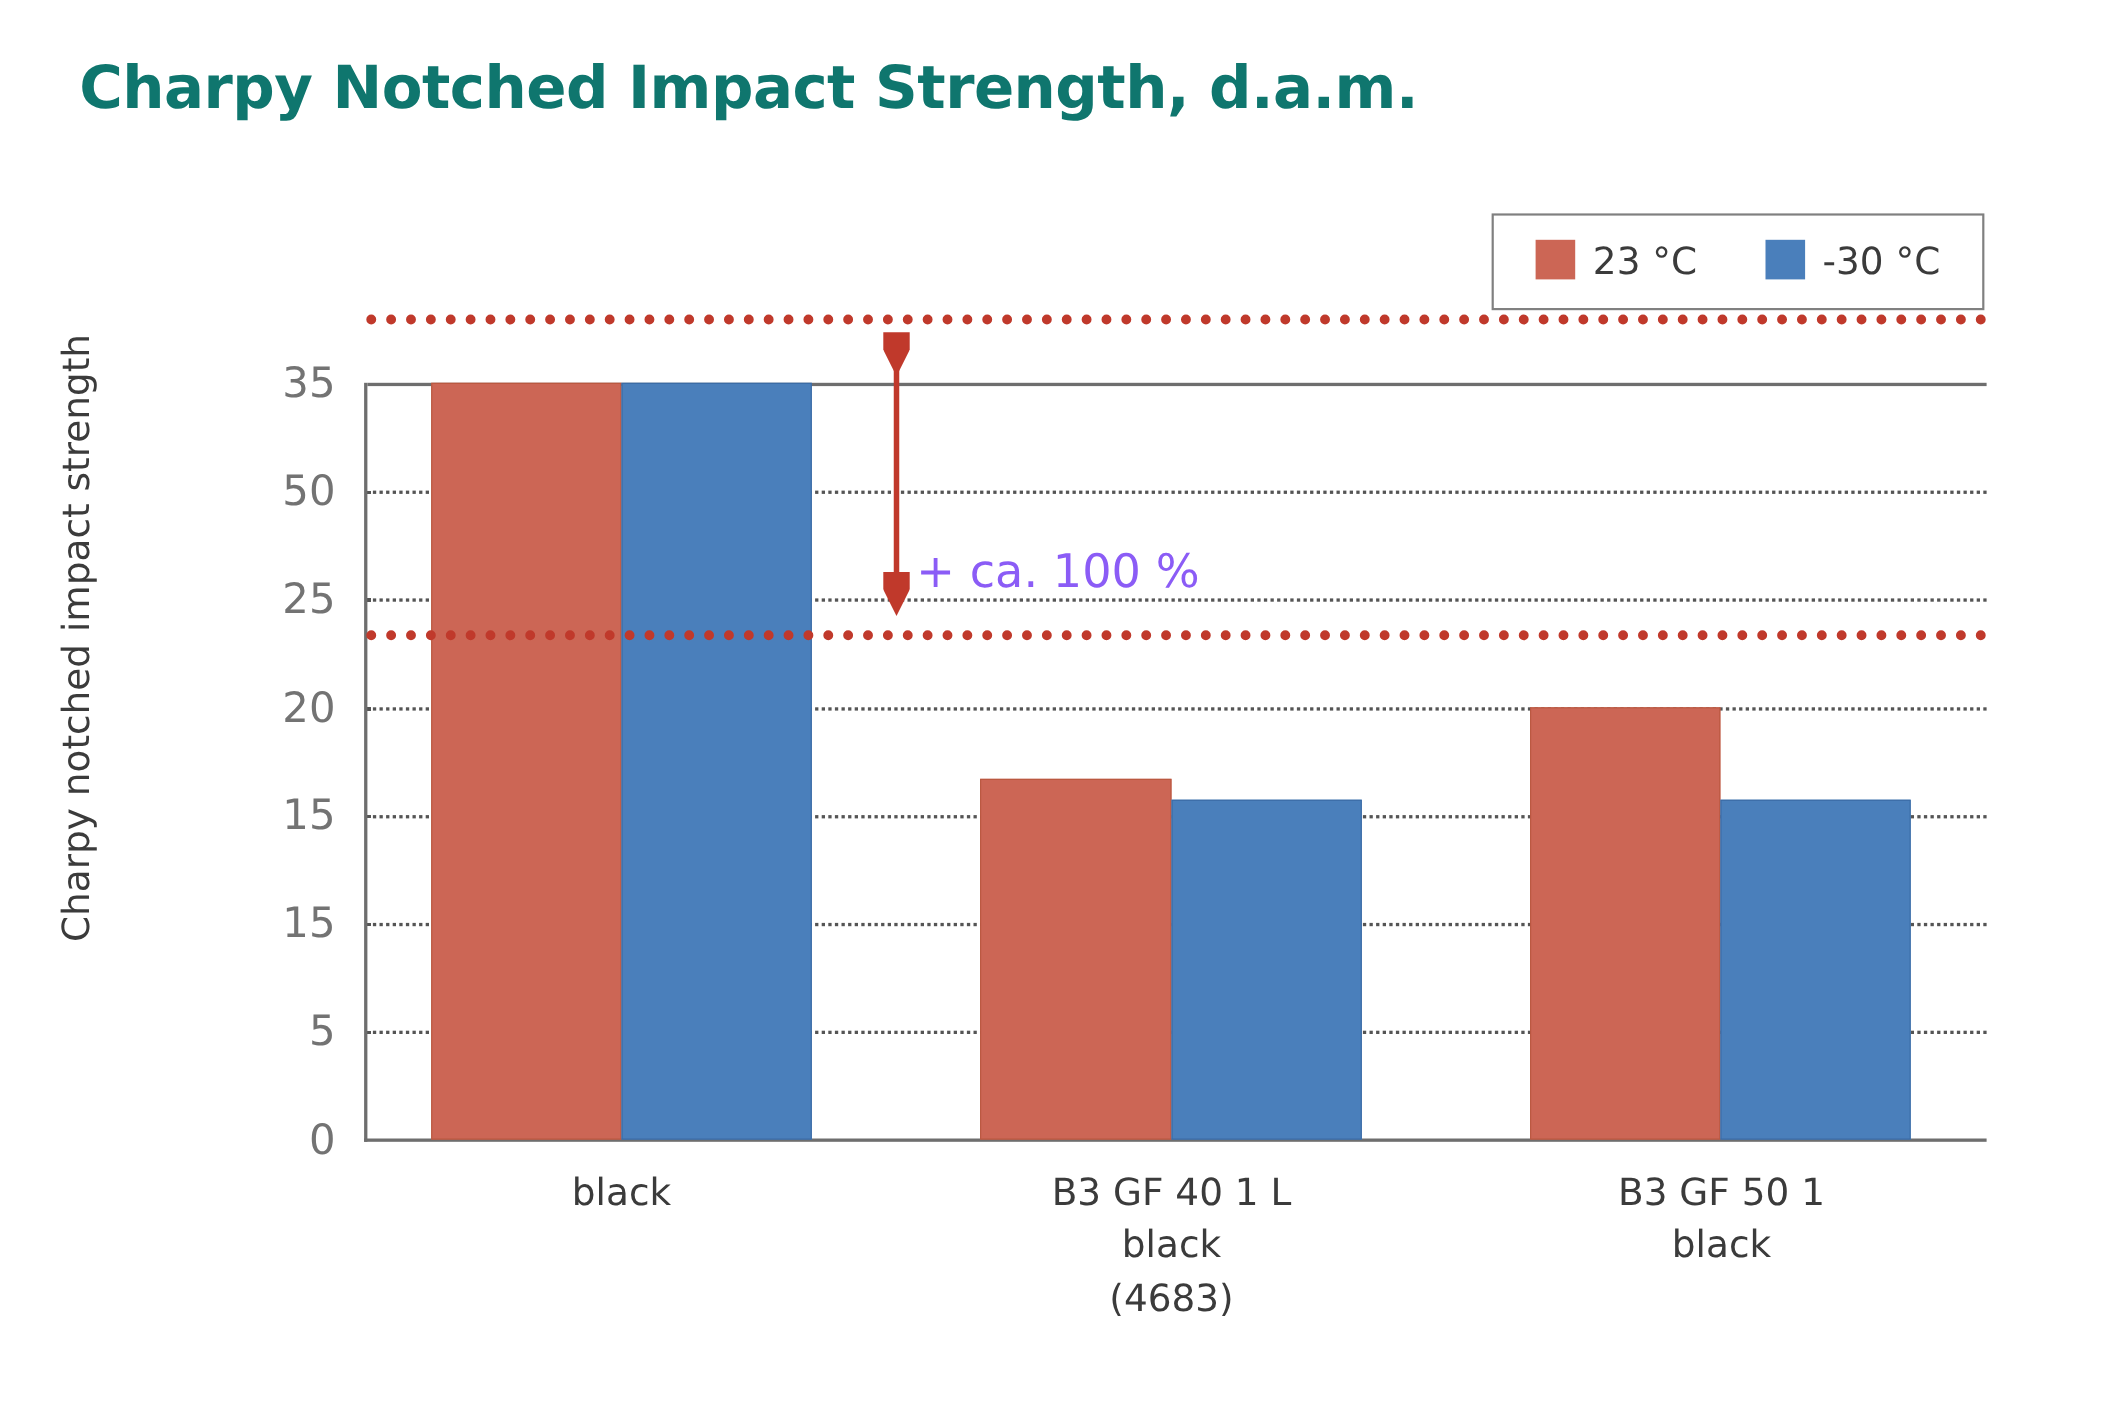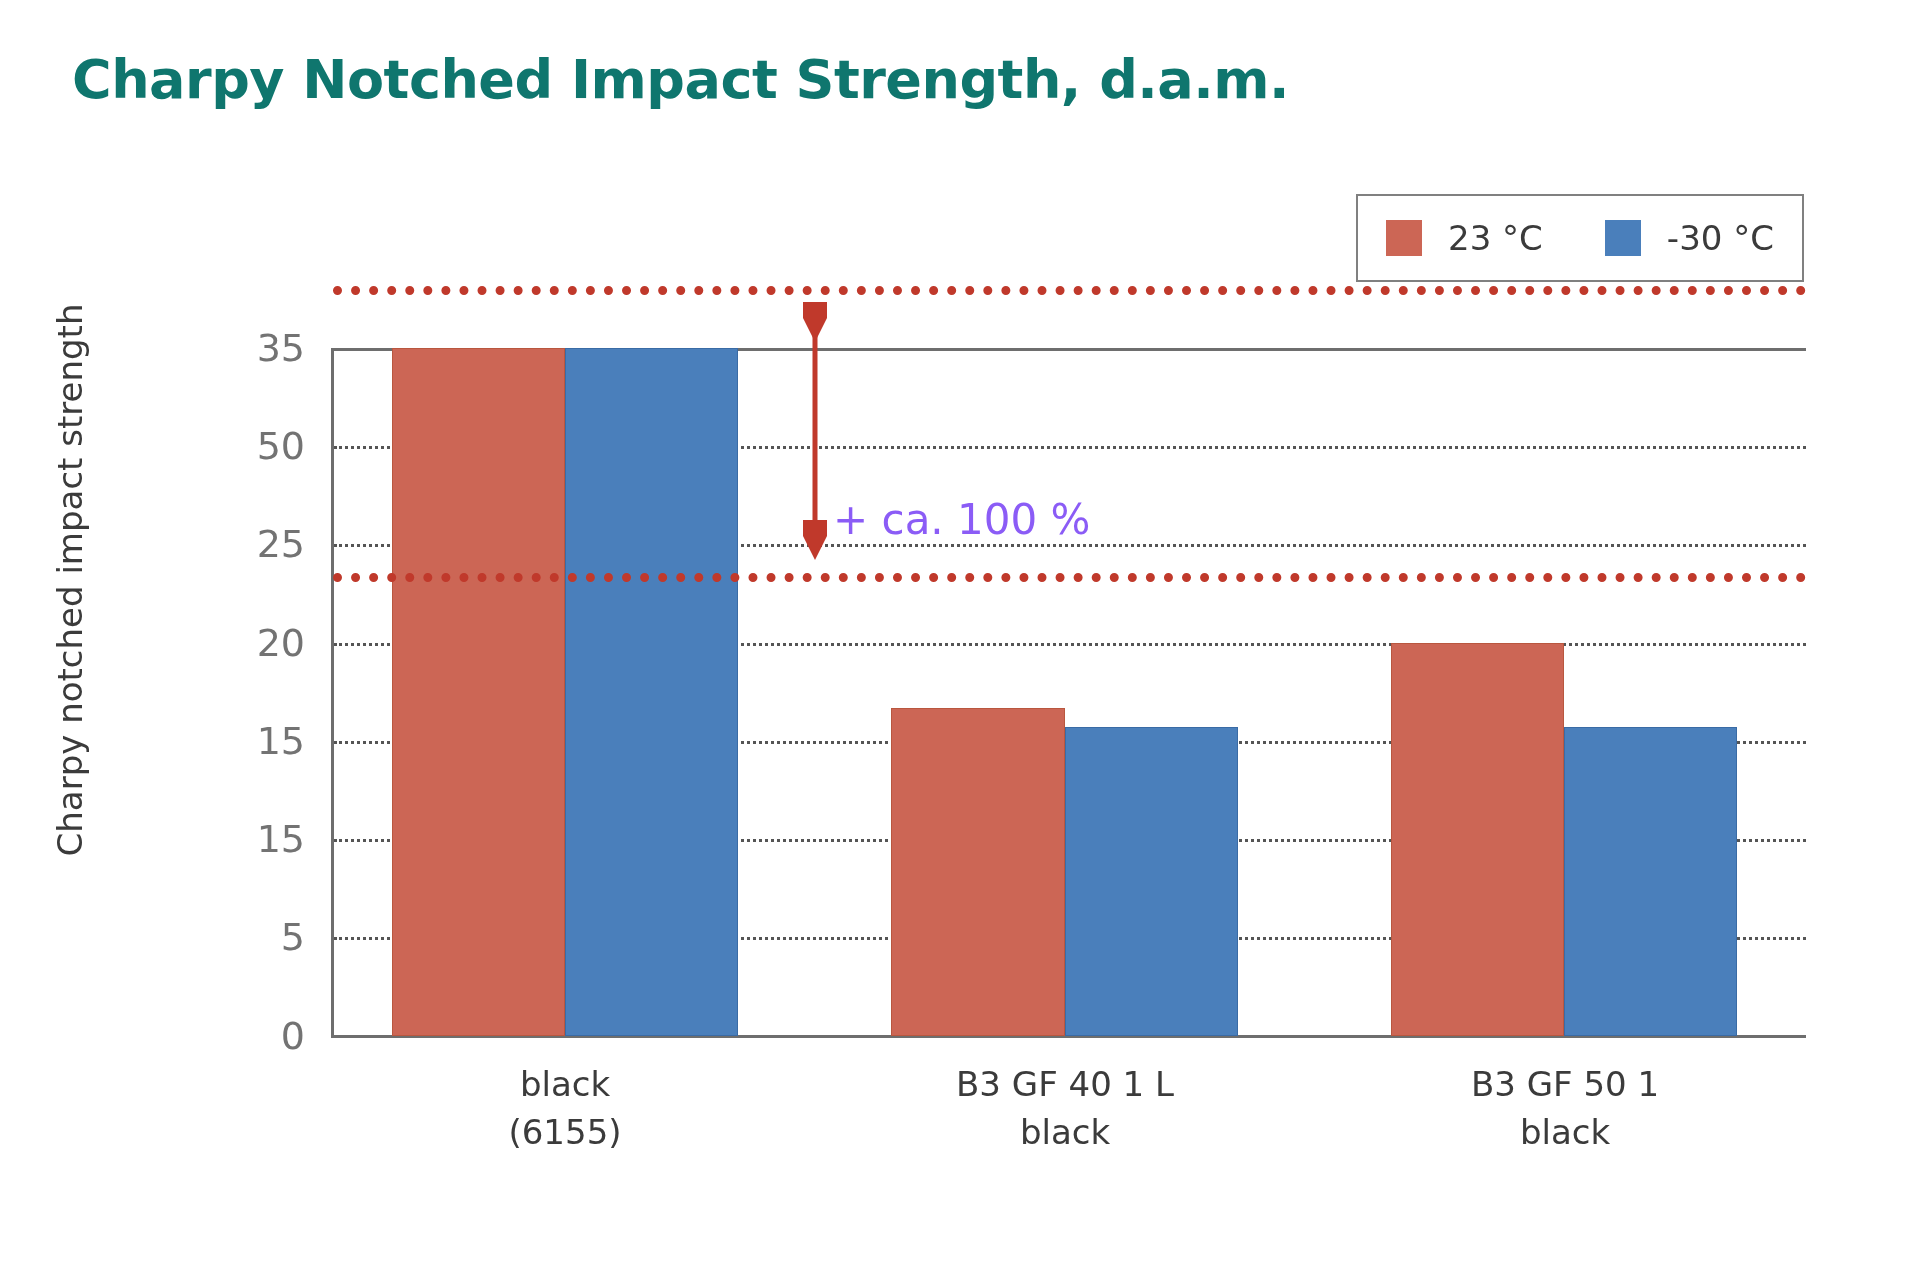--- a/index.html
+++ b/index.html
@@ -38,22 +38,22 @@
     border: 2px solid #808080;
     background: #ffffff;
     box-sizing: border-box;
     display: flex;
     align-items: center;
     justify-content: center;
     gap: 62px;
   }
   .legend-entry {
     display: flex;
-    align-items: center;
-    gap: 26px;
+    align-items: flex-start;
+    gap: 16px;
   }
   .legend-swatch {
     width: 36px;
     height: 36px;
   }
   .legend-label {
     font-size: 34px;
     color: #3b3b3b;
     white-space: nowrap;
   }
@@ -219,22 +219,22 @@
     <marker id="ah2" markerWidth="8" markerHeight="8" refX="4" refY="4" orient="auto">
       <path d="M0,0 L8,4 L0,8 z" fill="#c0392b"></path>
     </marker>
   </defs>
   <line x1="12" y1="16" x2="12" y2="234" stroke="#c0392b" stroke-width="5" marker-start="url(#ah)" marker-end="url(#ah2)"></line>
 </svg>
 <div id="annotation-label">+ ca. 100 %</div>
 
 <div class="cat-label" style="left:345px; width:440px;">
   <div>black</div>
-  <div>(6155)</div>
 </div>
 <div class="cat-label" style="left:845px; width:440px;">
   <div>B3 GF 40 1 L</div>
   <div>black</div>
+  <div>(4683)</div>
 </div>
 <div class="cat-label" style="left:1345px; width:440px;">
   <div>B3 GF 50 1</div>
   <div>black</div>
 </div>
 
 </body></html>

